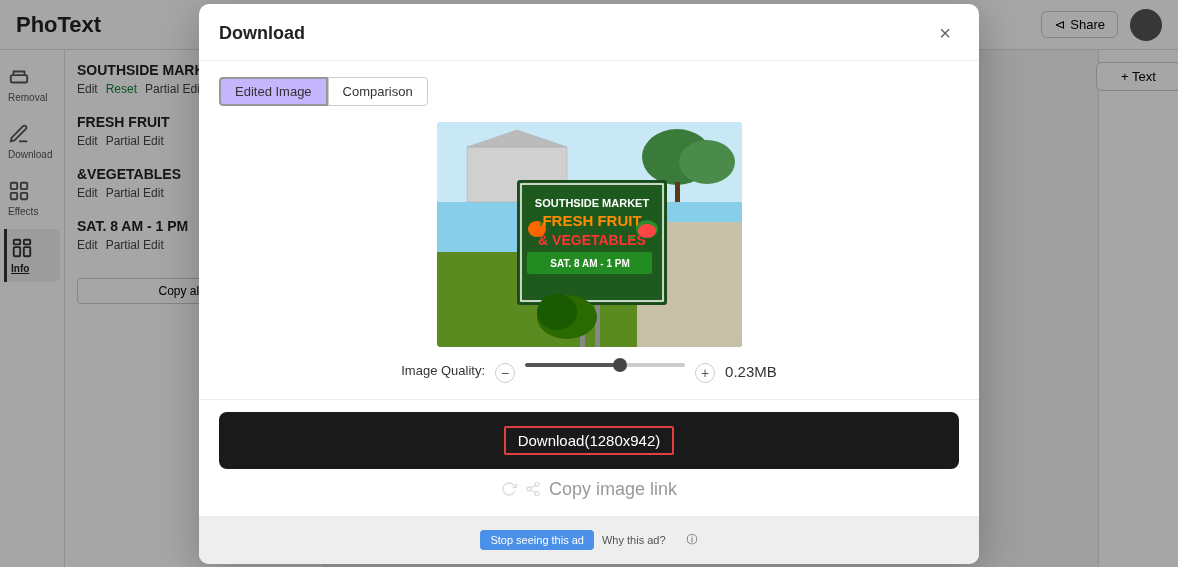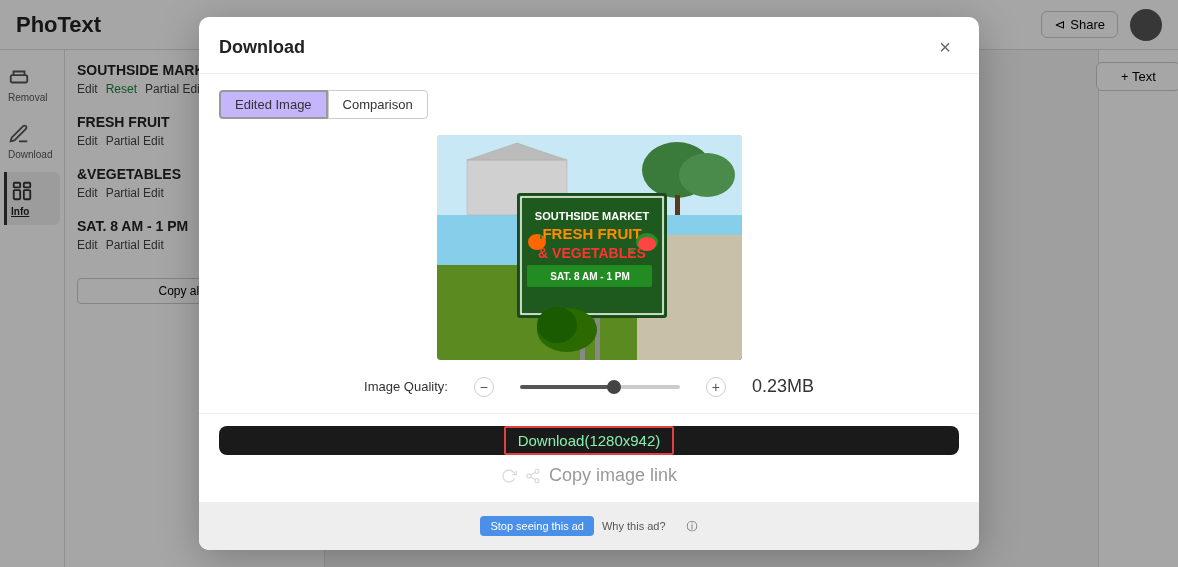--- a/index.html
+++ b/index.html
@@ -303,22 +303,22 @@
         repeating-conic-gradient(#ccc 0% 25%, #fff 0% 50%) 0 0 / 16px 16px;
       border-radius: 4px;
       overflow: hidden;
       display: flex;
       align-items: center;
       justify-content: center;
     }
 
     .quality-row {
       display: flex;
-      align-items: center;
-      gap: 26px;
+      align-items: flex-start;
+      gap: 10px;
       font-size: 13px;
       color: #333;
     }
 
     .quality-label { font-size: 13px; }
 
     .quality-minus, .quality-plus {
       width: 20px;
       height: 20px;
       border: 1px solid #ccc;
@@ -345,39 +345,40 @@
     .quality-slider::-webkit-slider-thumb {
       -webkit-appearance: none;
       width: 14px;
       height: 14px;
       border-radius: 50%;
       background: #444;
       cursor: pointer;
     }
 
     .quality-size {
-      font-size: 18px;
+      font-size: 15px;
       color: #333;
     }
 
     .modal-footer {
       padding: 12px 20px 16px;
       display: flex;
       flex-direction: column;
       align-items: center;
       gap: 10px;
       border-top: 1px solid #eee;
     }
 
     .download-btn {
       width: 100%;
       background: #1a1a1a;
-      color: #86efac;
+      color: #ffffff;
       border: none;
       border-radius: 8px;
+      padding: 14px;
       font-size: 16px;
       cursor: pointer;
       position: relative;
       display: flex;
       align-items: center;
       justify-content: center;
     }
 
     .download-btn-inner {
       border: 2px solid #e04040;
@@ -461,20 +462,29 @@
           <path d="M6 10V6h12v4"></path>
         </svg>
         <span>Removal</span>
       </div>
       <div class="sidebar-icon-btn">
         <svg viewBox="0 0 24 24" fill="none" stroke="#555" stroke-width="2">
           <path d="M12 20h9"></path>
           <path d="M16.5 3.5a2.121 2.121 0 013 3L7 19l-4 1 1-4L16.5 3.5z"></path>
         </svg>
         <span>Download</span>
+      </div>
+      <div class="sidebar-icon-btn">
+        <svg viewBox="0 0 24 24" fill="none" stroke="#555" stroke-width="2">
+          <rect x="3" y="3" width="7" height="7" rx="1"></rect>
+          <rect x="14" y="3" width="7" height="7" rx="1"></rect>
+          <rect x="3" y="14" width="7" height="7" rx="1"></rect>
+          <rect x="14" y="14" width="7" height="7" rx="1"></rect>
+        </svg>
+        <span>Effects</span>
       </div>
       <div class="sidebar-icon-btn active">
         <svg viewBox="0 0 24 24" fill="none" stroke="#333" stroke-width="2">
           <rect x="3" y="3" width="7" height="5" rx="1"></rect>
           <rect x="14" y="3" width="7" height="5" rx="1"></rect>
           <rect x="3" y="11" width="7" height="10" rx="1"></rect>
           <rect x="14" y="11" width="7" height="10" rx="1"></rect>
         </svg>
         <span>Info</span>
       </div>

